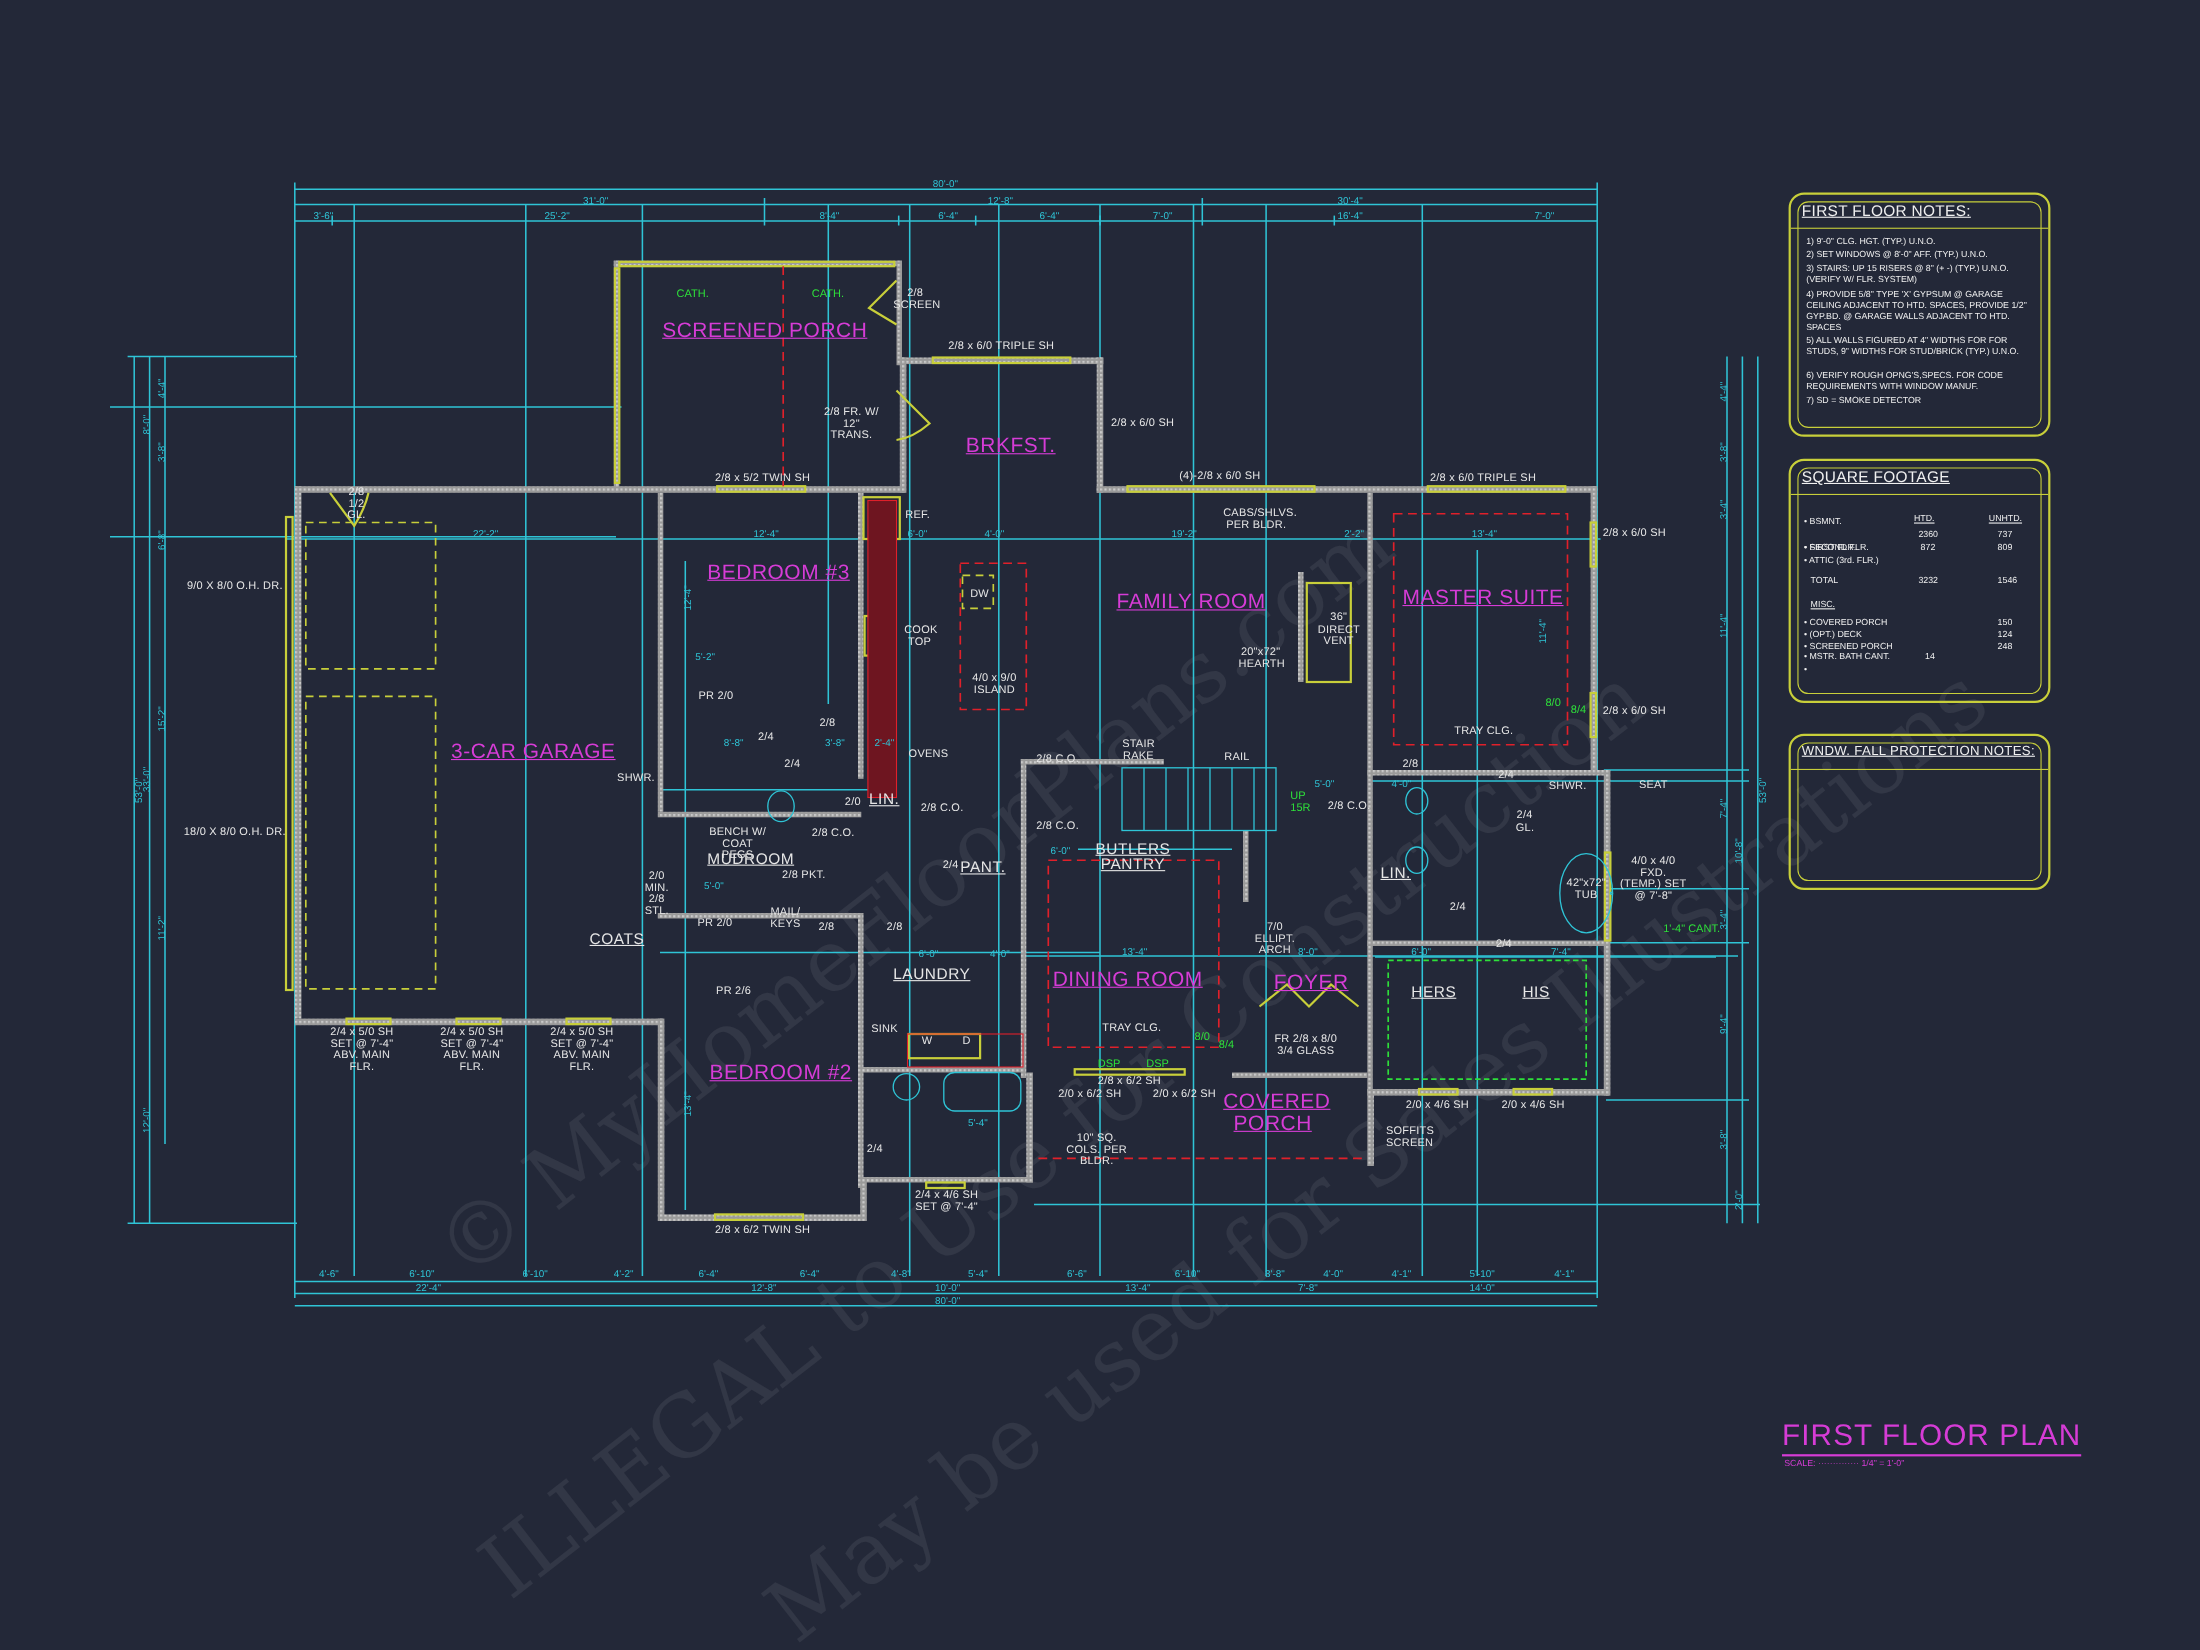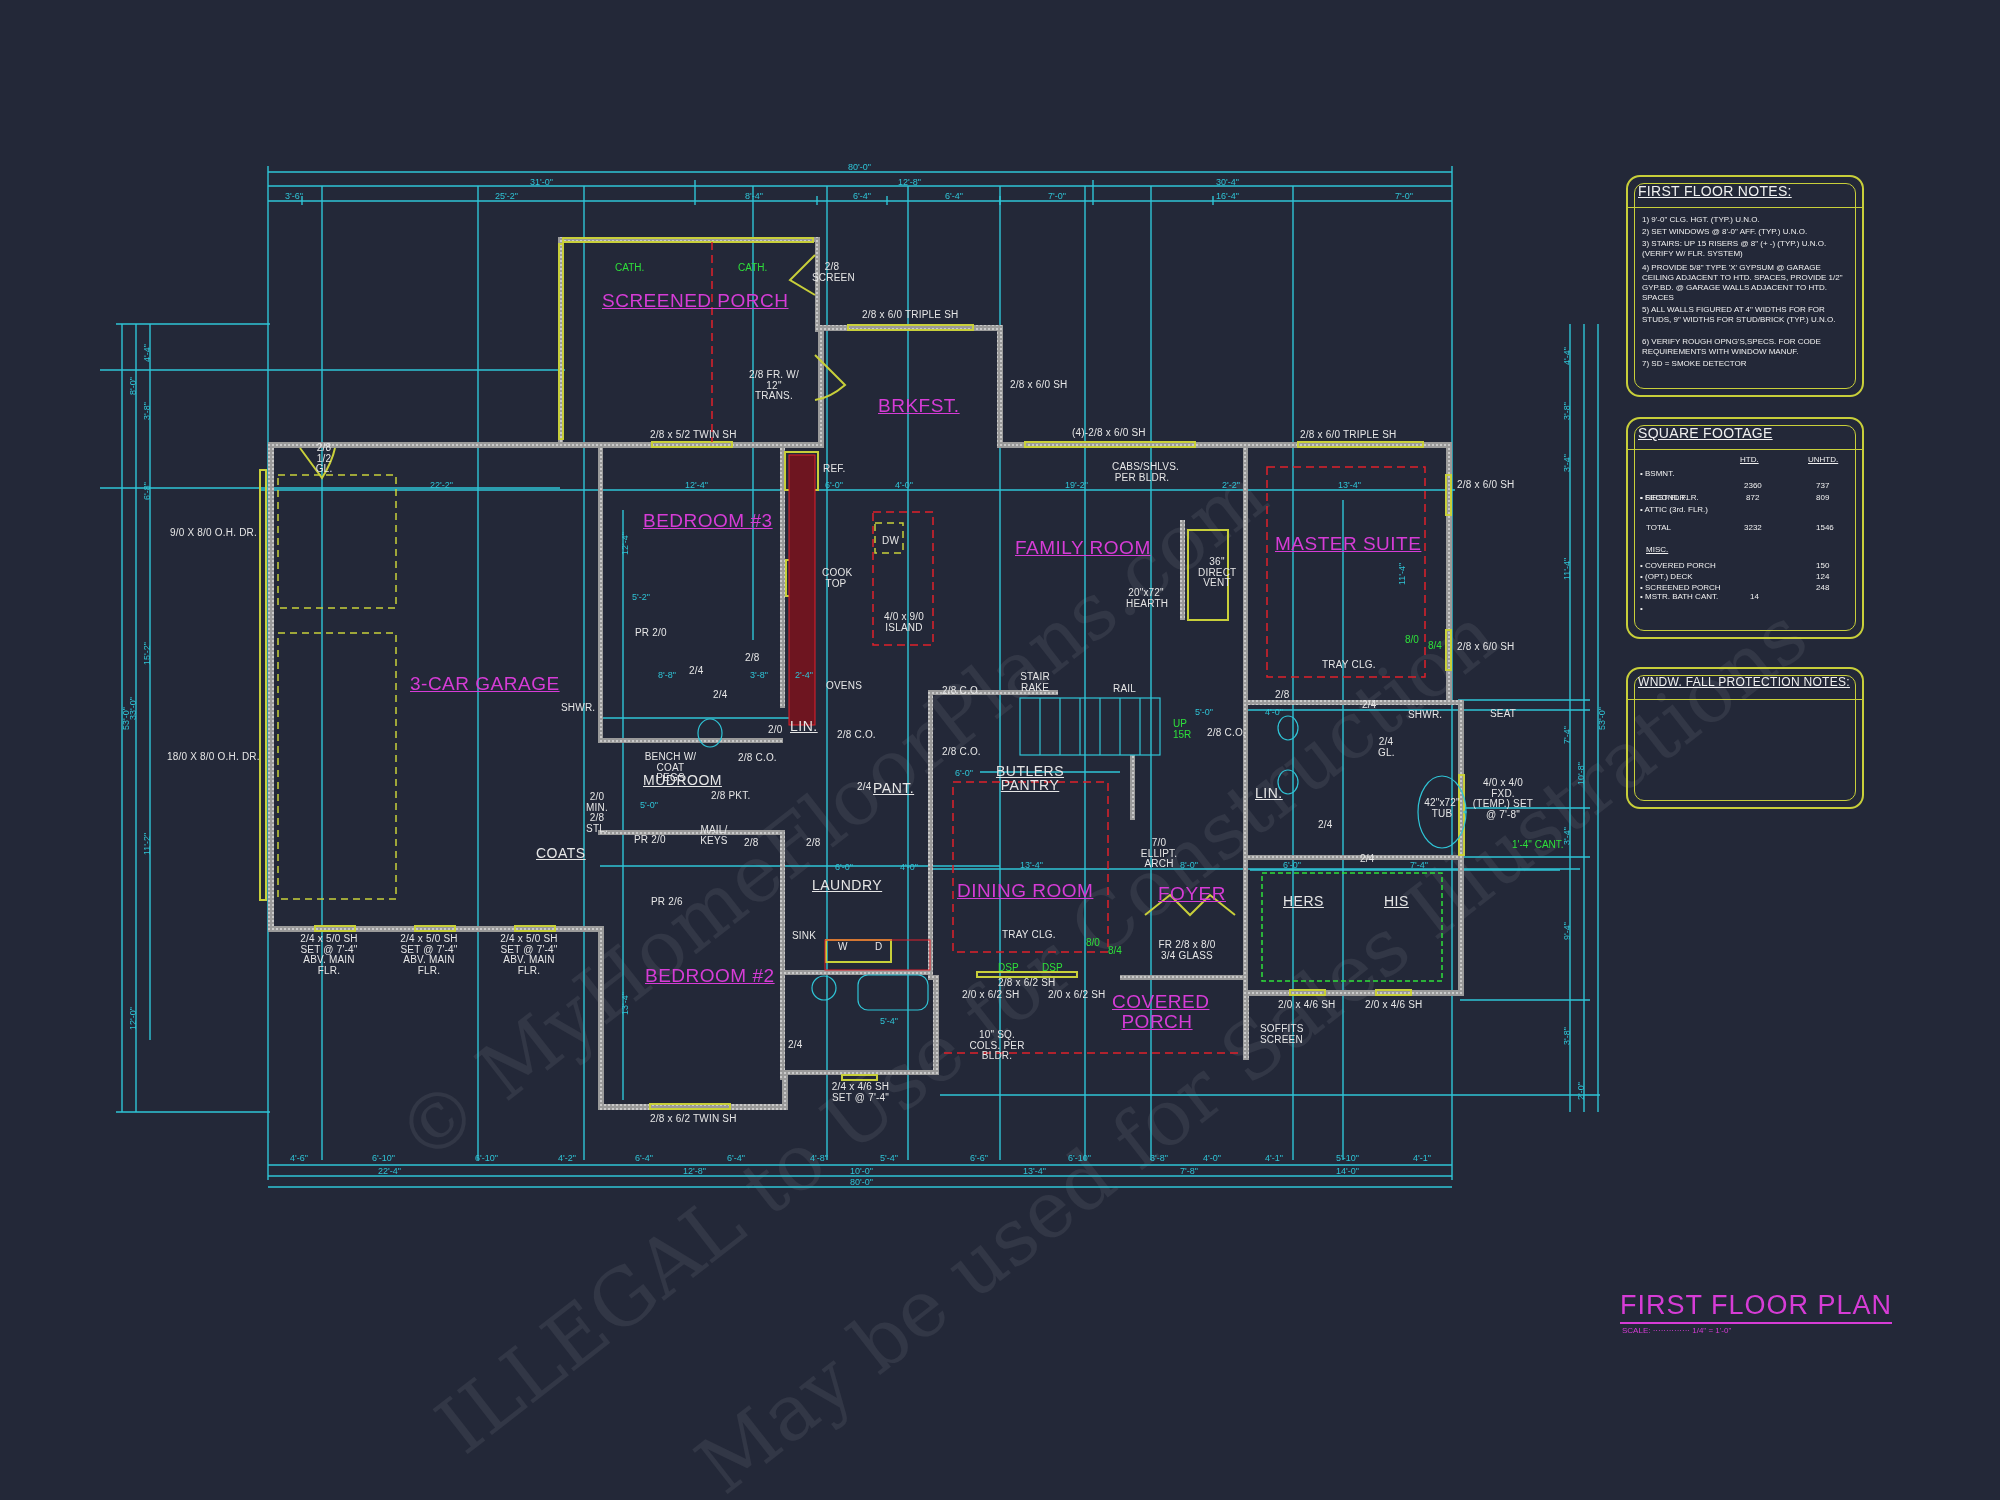--- a/index.html
+++ b/index.html
@@ -399,21 +399,21 @@
   <div class="note" style="top:86px;">4) PROVIDE 5/8" TYPE 'X' GYPSUM @ GARAGE CEILING ADJACENT TO HTD. SPACES, PROVIDE 1/2" GYP.BD. @ GARAGE WALLS ADJACENT TO HTD. SPACES</div>
   <div class="note" style="top:128px;">5) ALL WALLS FIGURED AT 4" WIDTHS FOR FOR STUDS, 9" WIDTHS FOR STUD/BRICK (TYP.) U.N.O.</div>
   <div class="note" style="top:160px;">6) VERIFY ROUGH OPNG'S,SPECS. FOR CODE REQUIREMENTS WITH WINDOW MANUF.</div>
   <div class="note" style="top:182px;">7) SD = SMOKE DETECTOR</div>
 </div>
 
 <div class="panel" style="left:1626px;top:417px;width:234px;height:218px;">
   <div class="inner"></div>
   <div class="ptitle">SQUARE FOOTAGE</div>
   <div class="prule" style="top:30px;"></div>
-  <div class="sqrow" style="top:36px;">
+  <div class="sqrow" style="top:48px;">
     <span style="left:100px;text-decoration:underline;">HTD.</span>
     <span style="left:168px;text-decoration:underline;">UNHTD.</span>
   </div>
   <div class="sqrow" style="top:50px;">
       <span style="left:0;">• BSMNT.</span>
     </div>
   <div class="sqrow" style="top:62px;">
       <span style="left:0;margin-top:12px;">• FIRST FLR.</span>
       <span style="left:104px;">2360</span>
       <span style="left:176px;">737</span>

